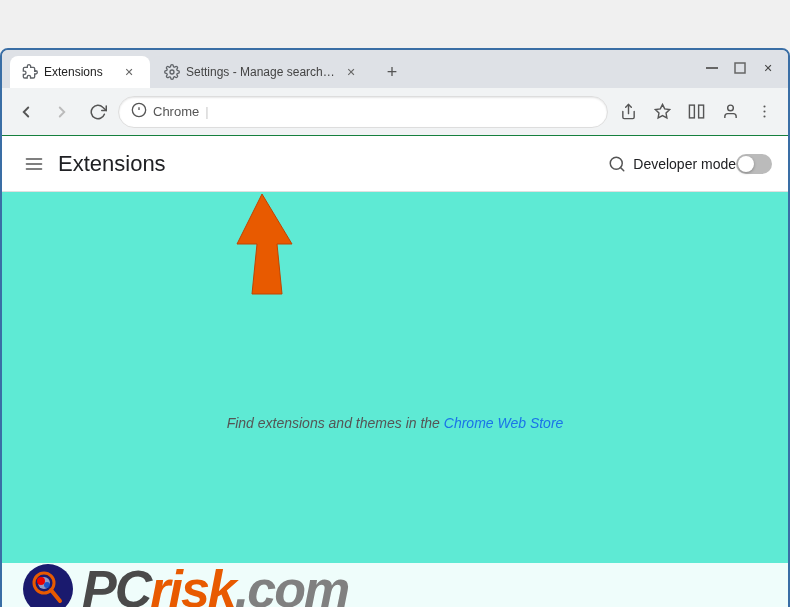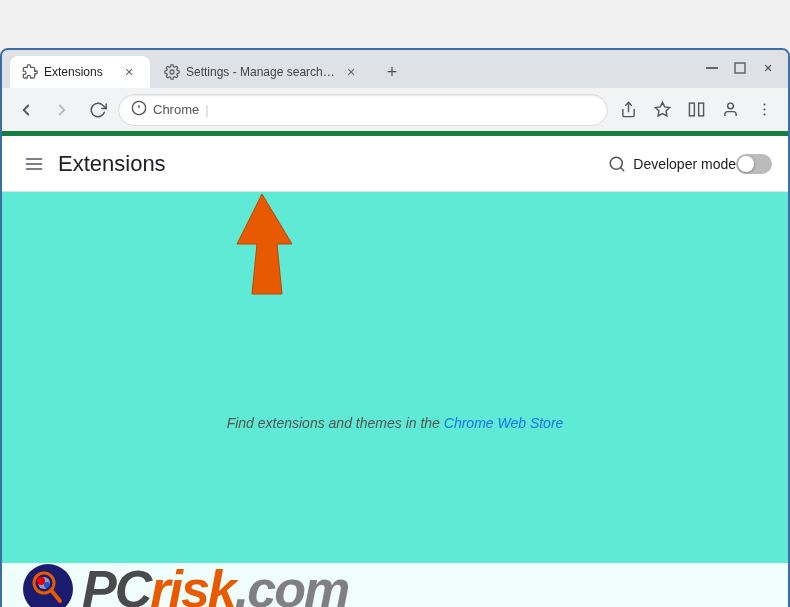--- a/index.html
+++ b/index.html
@@ -120,21 +120,21 @@
     }
 
     
     .nav-bar {
       height: 48px;
       background: #f1f3f4;
       display: flex;
       align-items: center;
       padding: 0 8px;
       gap: 4px;
-      border-bottom: 5px solid #15803d;
+      border-bottom: 1px solid #15803d;
     }
 
     .nav-btn {
       width: 32px;
       height: 32px;
       border-radius: 50%;
       display: flex;
       align-items: center;
       justify-content: center;
       cursor: pointer;

